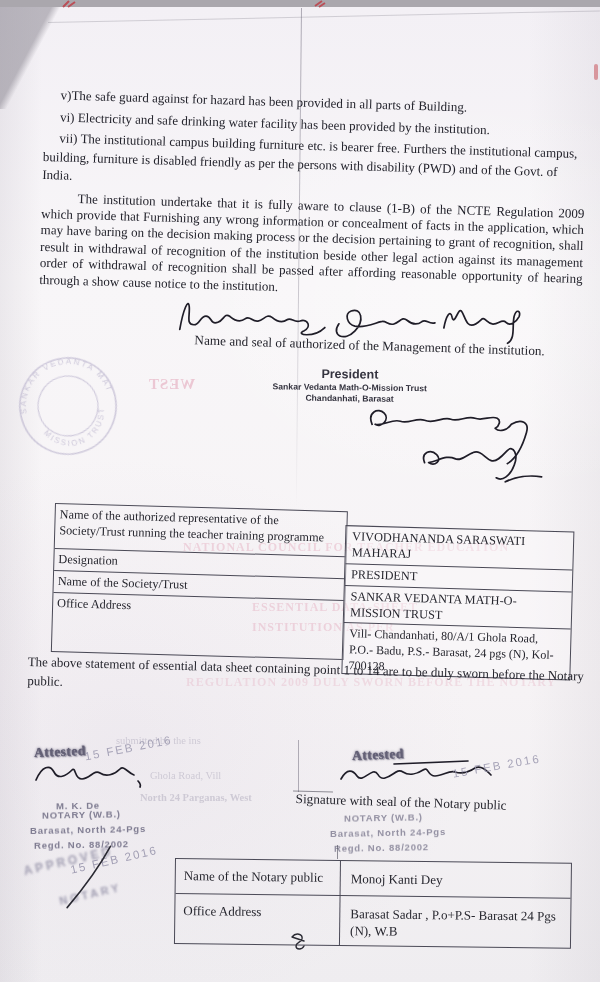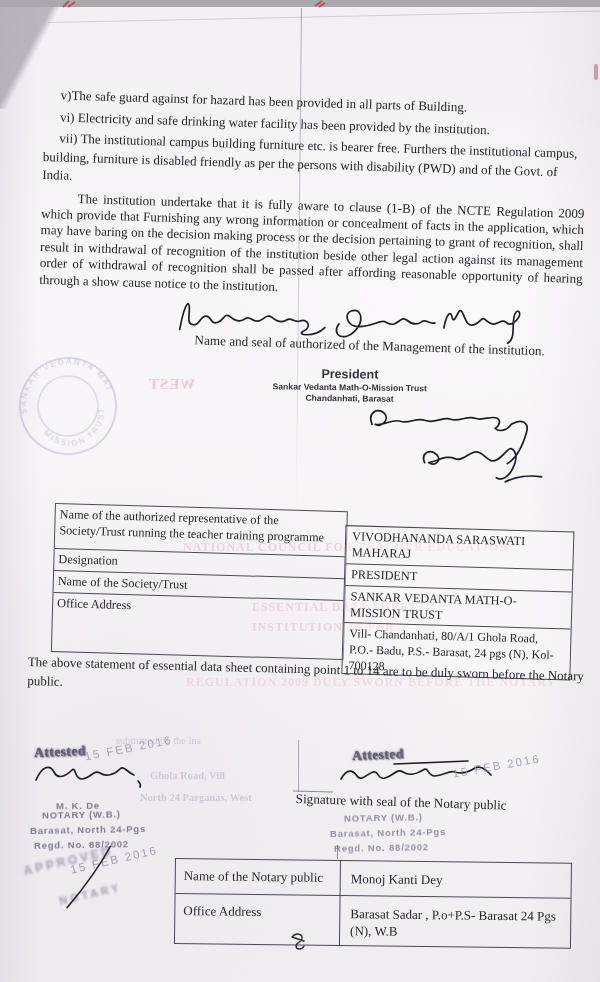--- a/index.html
+++ b/index.html
@@ -121,21 +121,21 @@
     <path d="M2 6 L9 1 M6 7 L12 3" stroke="#c0323c" stroke-width="2" fill="none"></path>
   </svg>
   <div class="red-sliver"></div>
 
   <div class="ghost ghost-west" style="left:148px;top:376px;">WEST</div>
   <div class="ghost" style="left:252px;top:600px;">ESSENTIAL DATA-SHEET</div>
   <div class="ghost" style="left:183px;top:540px;">NATIONAL COUNCIL FOR TEACHER EDUCATION</div>
   <div class="ghost" style="left:252px;top:620px;">INSTITUTION AS PER</div>
   <div class="ghost" style="left:186px;top:662px;opacity:.22;margin-top:13px;">REGULATION 2009 DULY SWORN BEFORE THE NOTARY</div>
   <div class="ghostgray" style="left:116px;top:735px;">submitted by the ins</div>
-  <div class="ghostgray" style="left:150px;top:770px;font-weight:bold;">Ghola Road, Vill</div>
+  <div class="ghostgray" style="left:150px;top:770px;">Ghola Road, Vill</div>
   <div class="ghostgray" style="left:140px;top:792px;font-weight:bold;">North 24 Parganas, West</div>
 
   <div class="textblock">
     <p class="item-indent">v)The safe guard against for hazard has been provided in all parts of Building.</p>
     <p class="item-indent">vi) Electricity and safe drinking water facility has been provided by the institution.</p>
     <p class="hang">vii) The institutional campus building furniture etc. is bearer free. Furthers the institutional campus, building, furniture is disabled friendly as per the persons with disability (PWD) and of the Govt. of India.</p>
     <p class="undertaking">The institution undertake that it is fully aware to clause (1-B) of the NCTE Regulation 2009 which provide that Furnishing any wrong information or concealment of facts in the application, which may have baring on the decision making process or the decision pertaining to grant of recognition, shall result in withdrawal of recognition of the institution beside other legal action against its management order of withdrawal of recognition shall be passed after affording reasonable opportunity of hearing through a show cause notice to the institution.</p>
   </div>
 
   <svg class="sig-main" viewBox="0 0 350 46">

